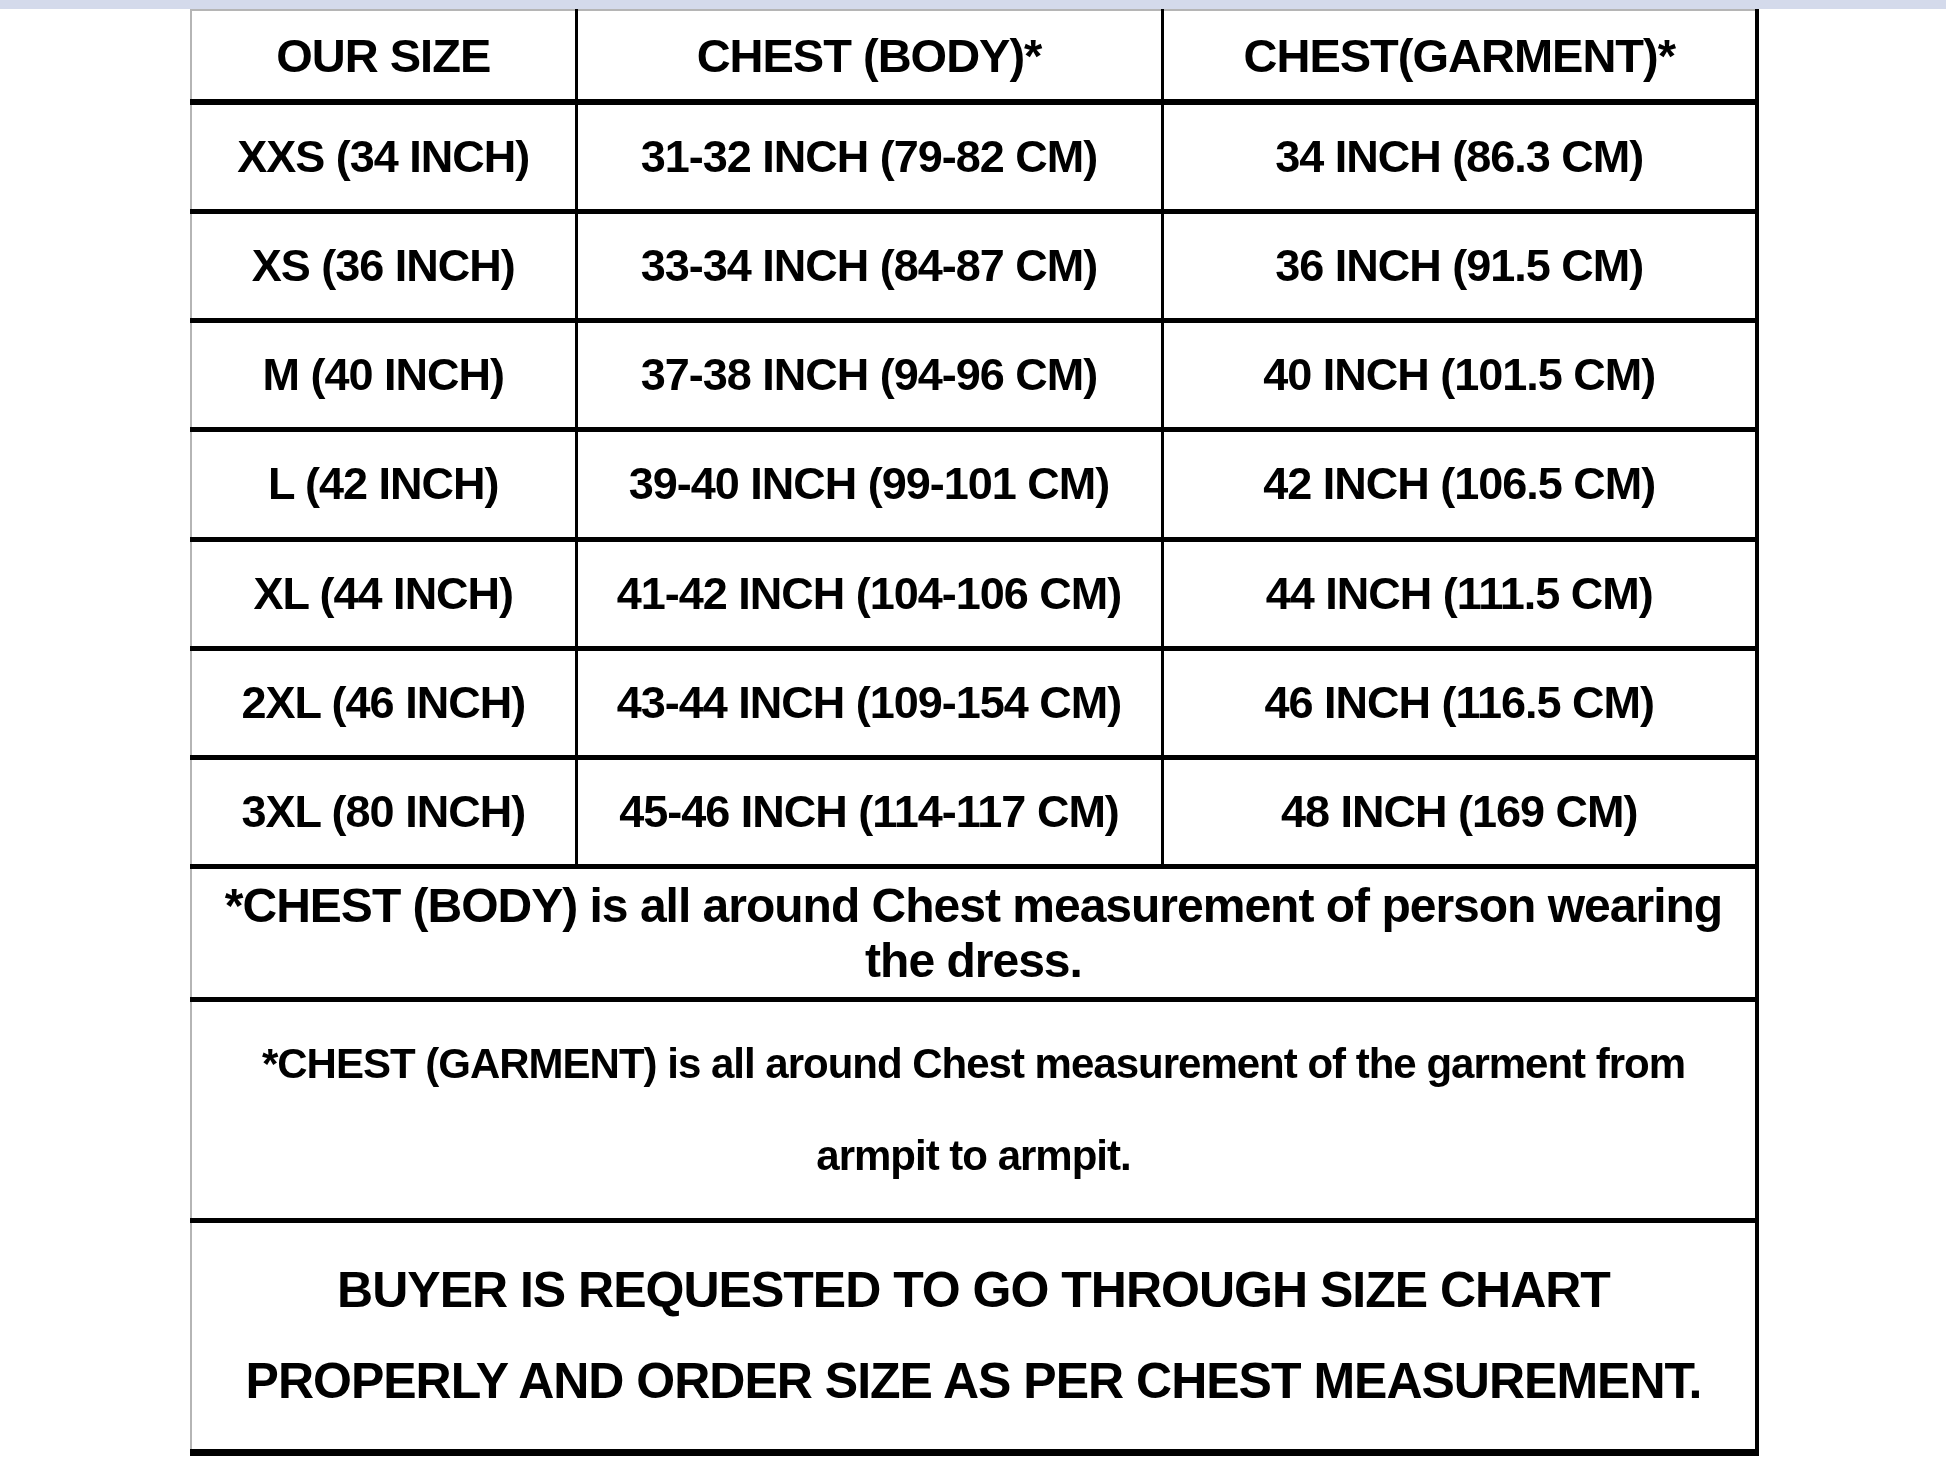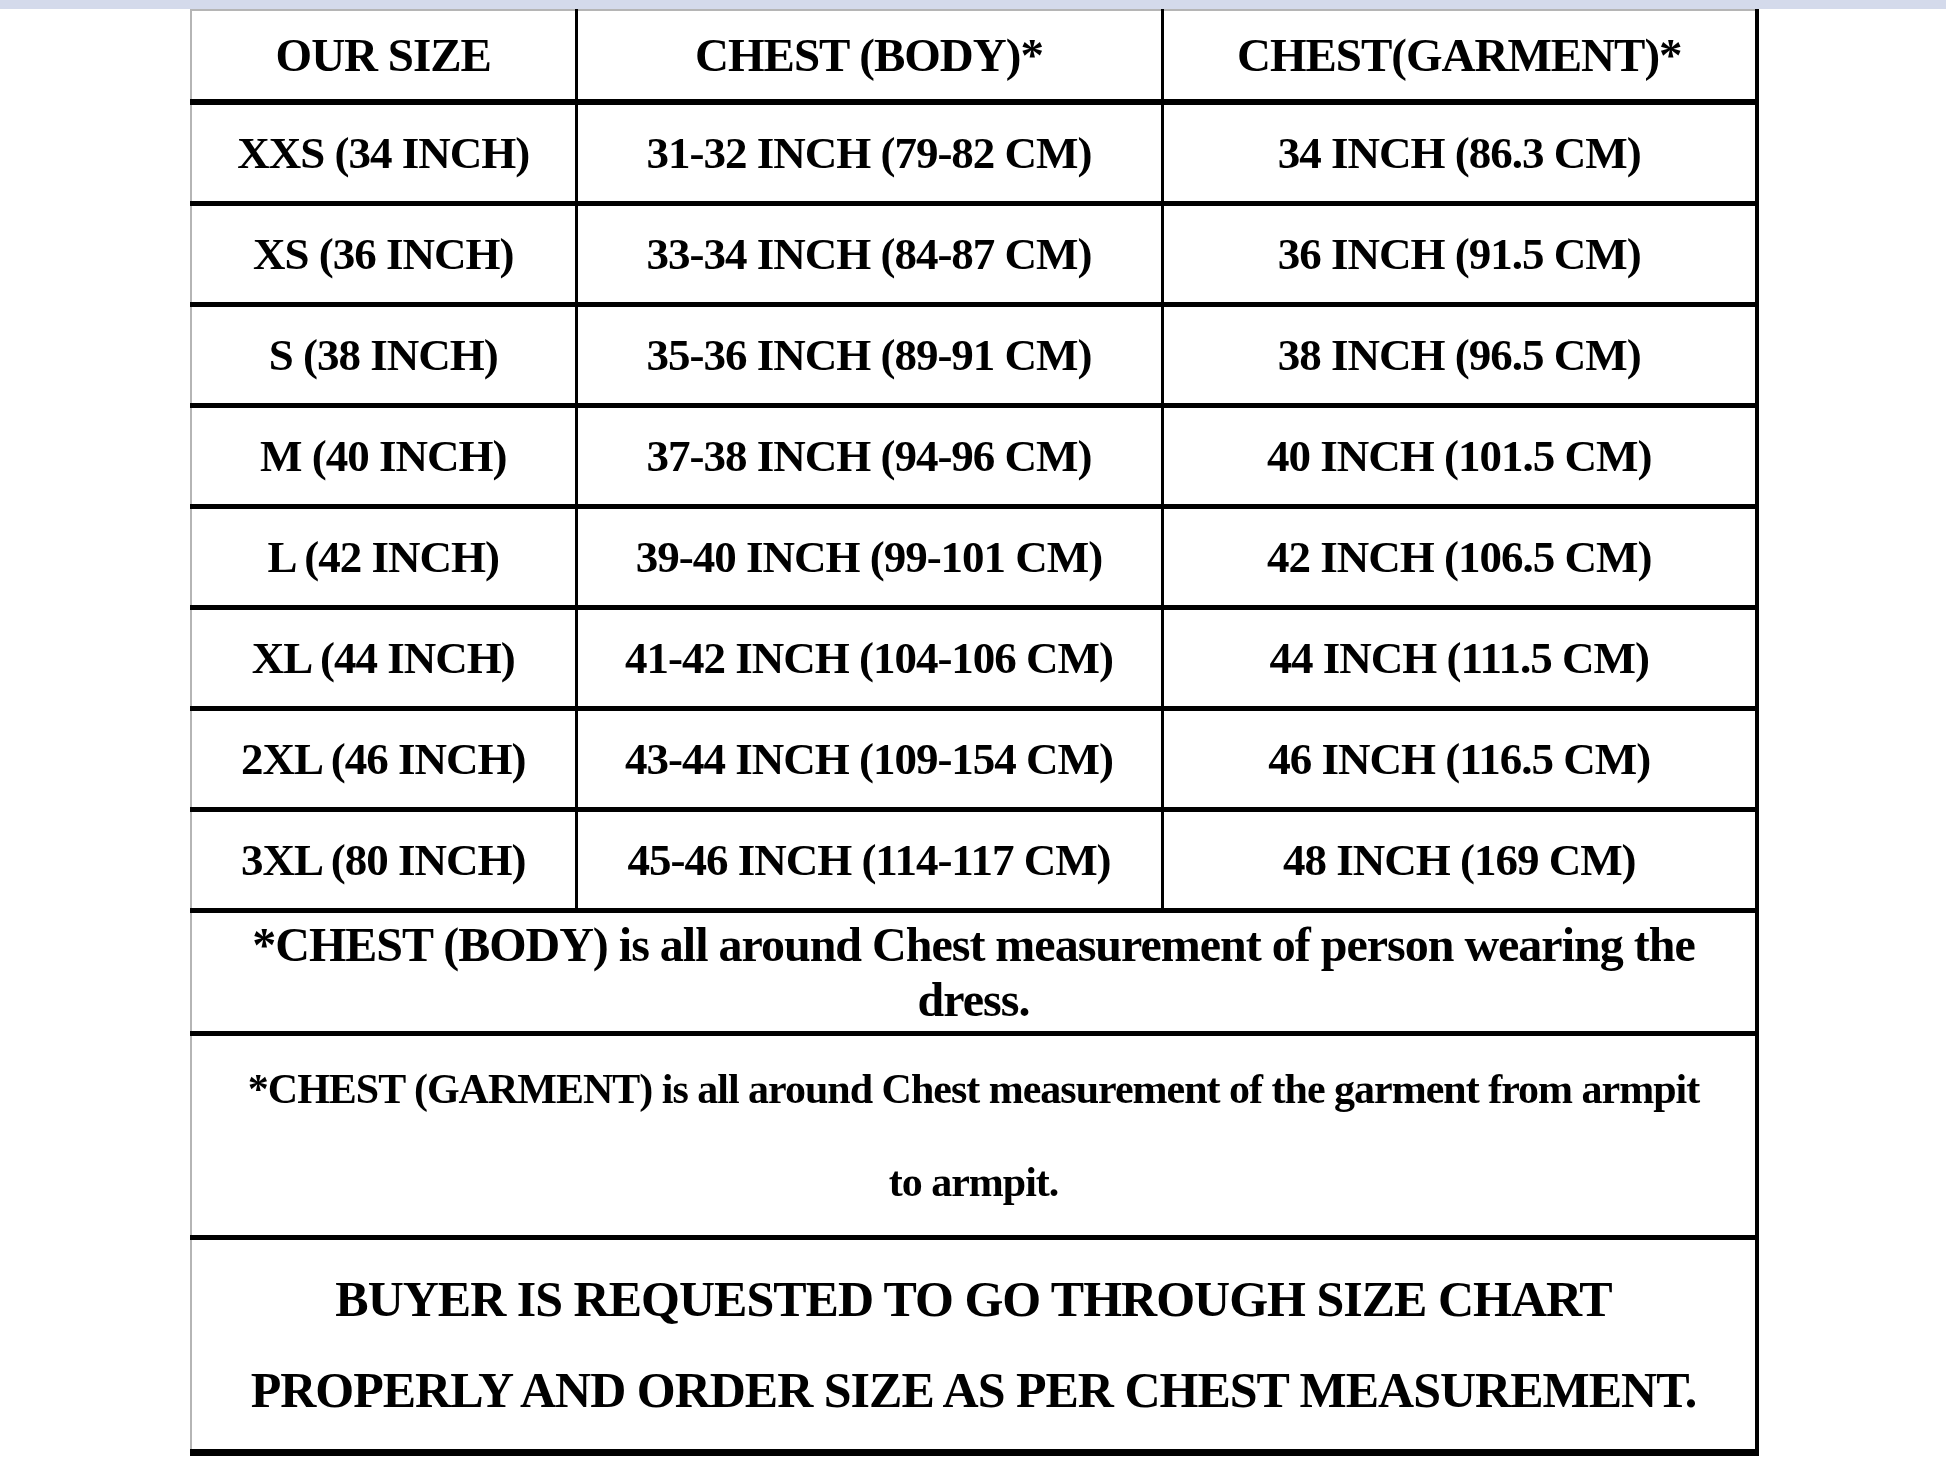--- a/index.html
+++ b/index.html
@@ -43,21 +43,20 @@
   .size-chart col.c3 { width: 595px; }
   .size-chart tr { border-bottom: 5px solid #000000; }
   .size-chart thead tr { border-bottom: 6px solid #000000; }
   .size-chart th, .size-chart td {
     padding: 0;
     text-align: center;
     vertical-align: middle;
     color: #000000;
     font-weight: 700;
     letter-spacing: -1px;
-    font-family: Liberation Serif, serif;
   }
   .size-chart .vline { border-right: 3px solid #000000; }
   .size-chart th {
     font-size: 47px;
     height: 88px;
   }
   .size-chart tr.data-row { height: 97px; padding-left: 28px; }
   .size-chart tr.data-row td { font-size: 45px; }
   .size-chart tr.note-row-1 { height: 118px; }
   .size-chart tr.note-row-1 td { font-size: 48px; }
@@ -100,25 +99,20 @@
         <td class="vline">XXS (34 INCH)</td>
         <td class="vline">31-32 INCH (79-82 CM)</td>
         <td>34 INCH (86.3 CM)</td>
       </tr>
       <tr class="data-row">
         <td class="vline">XS (36 INCH)</td>
         <td class="vline">33-34 INCH (84-87 CM)</td>
         <td>36 INCH (91.5 CM)</td>
       </tr>
       <tr class="data-row">
-        <td class="vline">S (38 INCH)</td>
-        <td class="vline">35-36 INCH (89-91 CM)</td>
-        <td>38 INCH (96.5 CM)</td>
-      </tr>
-      <tr class="data-row">
         <td class="vline">M (40 INCH)</td>
         <td class="vline">37-38 INCH (94-96 CM)</td>
         <td>40 INCH (101.5 CM)</td>
       </tr>
       <tr class="data-row">
         <td class="vline">L (42 INCH)</td>
         <td class="vline">39-40 INCH (99-101 CM)</td>
         <td>42 INCH (106.5 CM)</td>
       </tr>
       <tr class="data-row">

